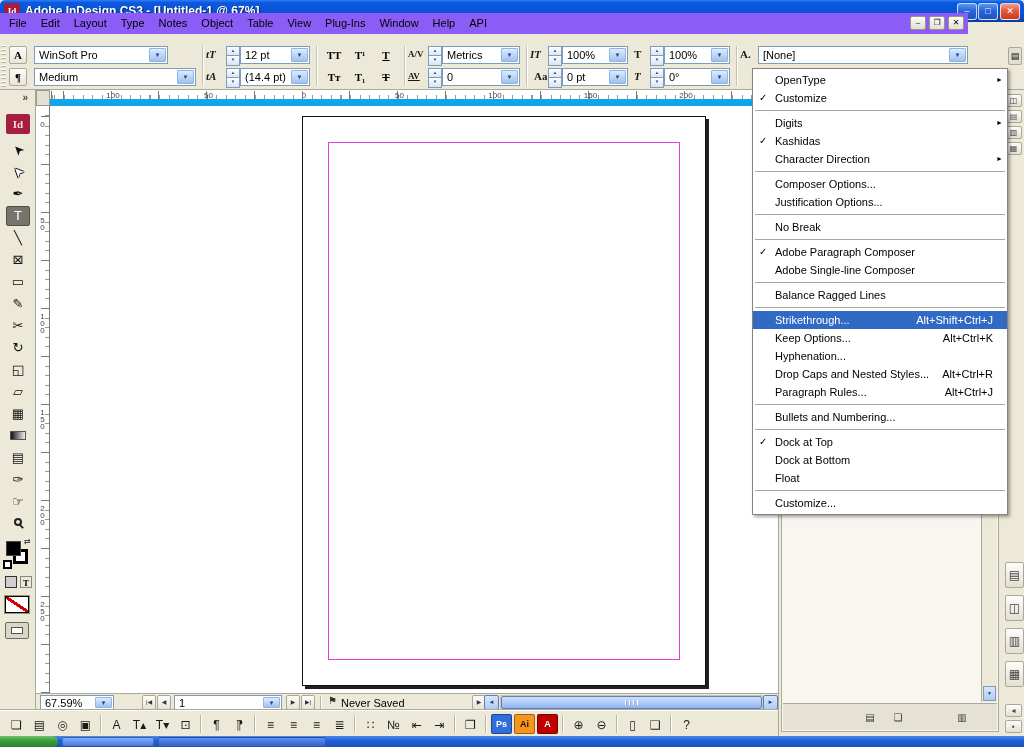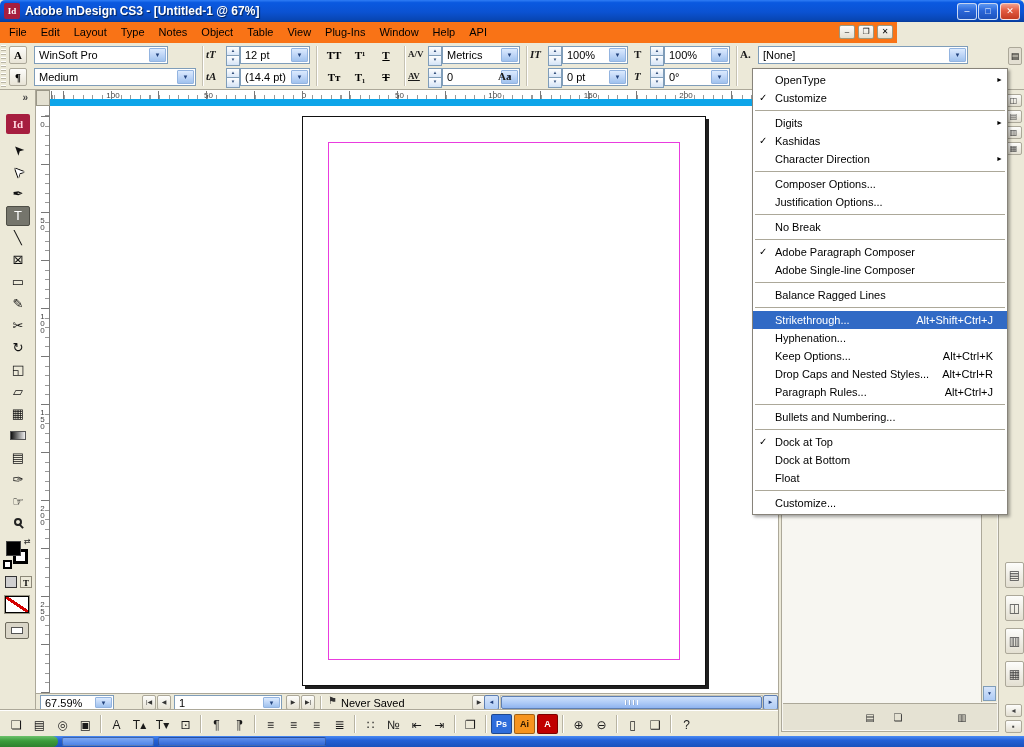--- a/index.html
+++ b/index.html
@@ -16,21 +16,21 @@
     border-radius:2px; font-family:"Liberation Serif",serif; }
   .tb-title { position:absolute; left:25px; top:4px; color:#fff; font-weight:bold; font-size:12px;
     text-shadow:1px 1px 1px rgba(0,0,0,.6); white-space:nowrap; }
   .tb-btn { position:absolute; top:3px; width:20px; height:17px; border:1px solid rgba(255,255,255,.75);
     border-radius:3px; color:#fff; font-size:9px; line-height:15px; text-align:center;
     background:linear-gradient(180deg,#5b96f2,#2a66d8 45%,#1d53bd); }
   .tb-btn.min { right:47px; } .tb-btn.max { right:26px; }
   .tb-btn.close { right:4px; background:linear-gradient(180deg,#f2a08d,#e25a40 45%,#c33b22); }
 
   
-  #menubar { position:absolute; left:0; top:22px; width:897px; height:21px; background:#f97316; }
+  #menubar { position:absolute; left:0; top:13px; width:968px; height:21px; background:#8b5cf6; }
   #menubar-items { position:absolute; left:2px; top:0; height:21px; white-space:nowrap; }
   .mb-item { display:inline-block; padding:4px 7px 0 7px; height:21px; }
   .mdi-btn { position:absolute; top:3px; width:16px; height:14px; text-align:center; font-size:8px;
     line-height:12px; background:linear-gradient(#FDFCFB,#E3DFD2); border:1px solid #9C987F; border-radius:2px; }
   .mdi-btn.m1 { right:42px; } .mdi-btn.m2 { right:23px; } .mdi-btn.m3 { right:4px; }
 
   
   #controlpanel { position:absolute; left:0; top:43px; width:1024px; height:47px; background:#ECE9D8;
     border-bottom:1px solid #ACA899; }
   .cp-grip { position:absolute; left:1px; top:2px; width:5px; height:42px;
@@ -264,21 +264,21 @@
       </div>
 
     <div class="cp-sep" style="left:526px"></div>
 
     <span class="cp-ico it" style="left:530px;top:5px">IT</span>
     <div class="spin" style="left:548px;top:3px"></div>
     <div class="combo" style="left:562px;top:3px;width:66px">
       <span class="combo-val">100%</span>
       </div>
 
-    <span class="cp-ico" style="left:498px;top:27px">Aa</span>
+    <span class="cp-ico" style="left:534px;top:27px">Aa</span>
     <div class="spin" style="left:548px;top:25px"></div>
     <div class="combo" style="left:562px;top:25px;width:66px">
       <span class="combo-val">0 pt</span>
       </div>
 
     <span class="cp-ico" style="left:634px;top:5px">T</span>
     <div class="spin" style="left:650px;top:3px"></div>
     <div class="combo" style="left:664px;top:3px;width:66px">
       <span class="combo-val">100%</span>
       </div>
@@ -514,29 +514,29 @@
         <div class="ctx-label">Balance Ragged Lines</div>
       </div>
       <div class="ctx-sep"></div>
       <div class="ctx-item hl">
         <div class="ctx-check"></div>
         <div class="ctx-label">Strikethrough...</div>
         <div class="ctx-short">Alt+Shift+Ctrl+J</div>
       </div>
       <div class="ctx-item">
         <div class="ctx-check"></div>
-        <div class="ctx-label">Hyphenation...</div>
-      </div>
-      <div class="ctx-item">
-        <div class="ctx-check"></div>
         <div class="ctx-label">Keep Options...</div>
         <div class="ctx-short">Alt+Ctrl+K</div>
       </div>
       <div class="ctx-item">
         <div class="ctx-check"></div>
+        <div class="ctx-label">Hyphenation...</div>
+      </div>
+      <div class="ctx-item">
+        <div class="ctx-check"></div>
         <div class="ctx-label">Drop Caps and Nested Styles...</div>
         <div class="ctx-short">Alt+Ctrl+R</div>
       </div>
       <div class="ctx-item">
         <div class="ctx-check"></div>
         <div class="ctx-label">Paragraph Rules...</div>
         <div class="ctx-short">Alt+Ctrl+J</div>
       </div>
       <div class="ctx-sep"></div>
       <div class="ctx-item">

